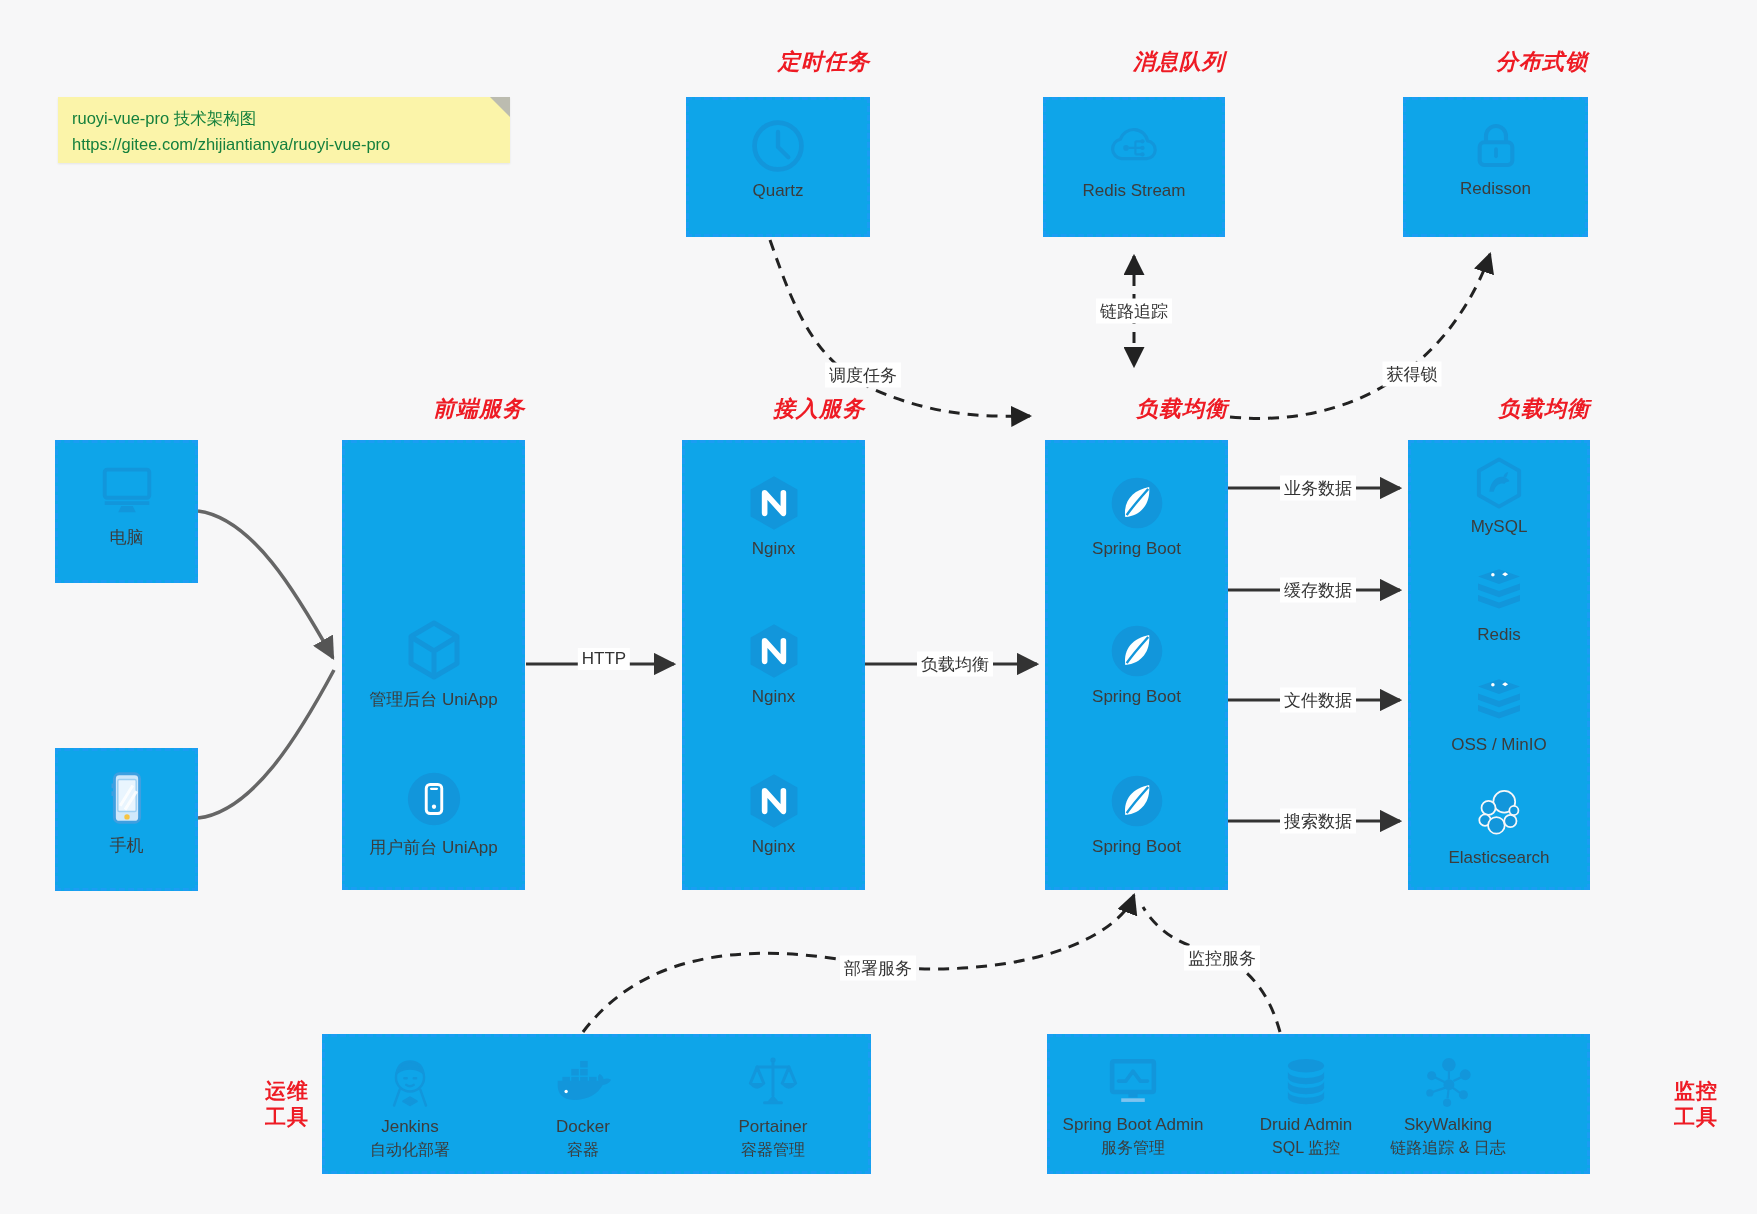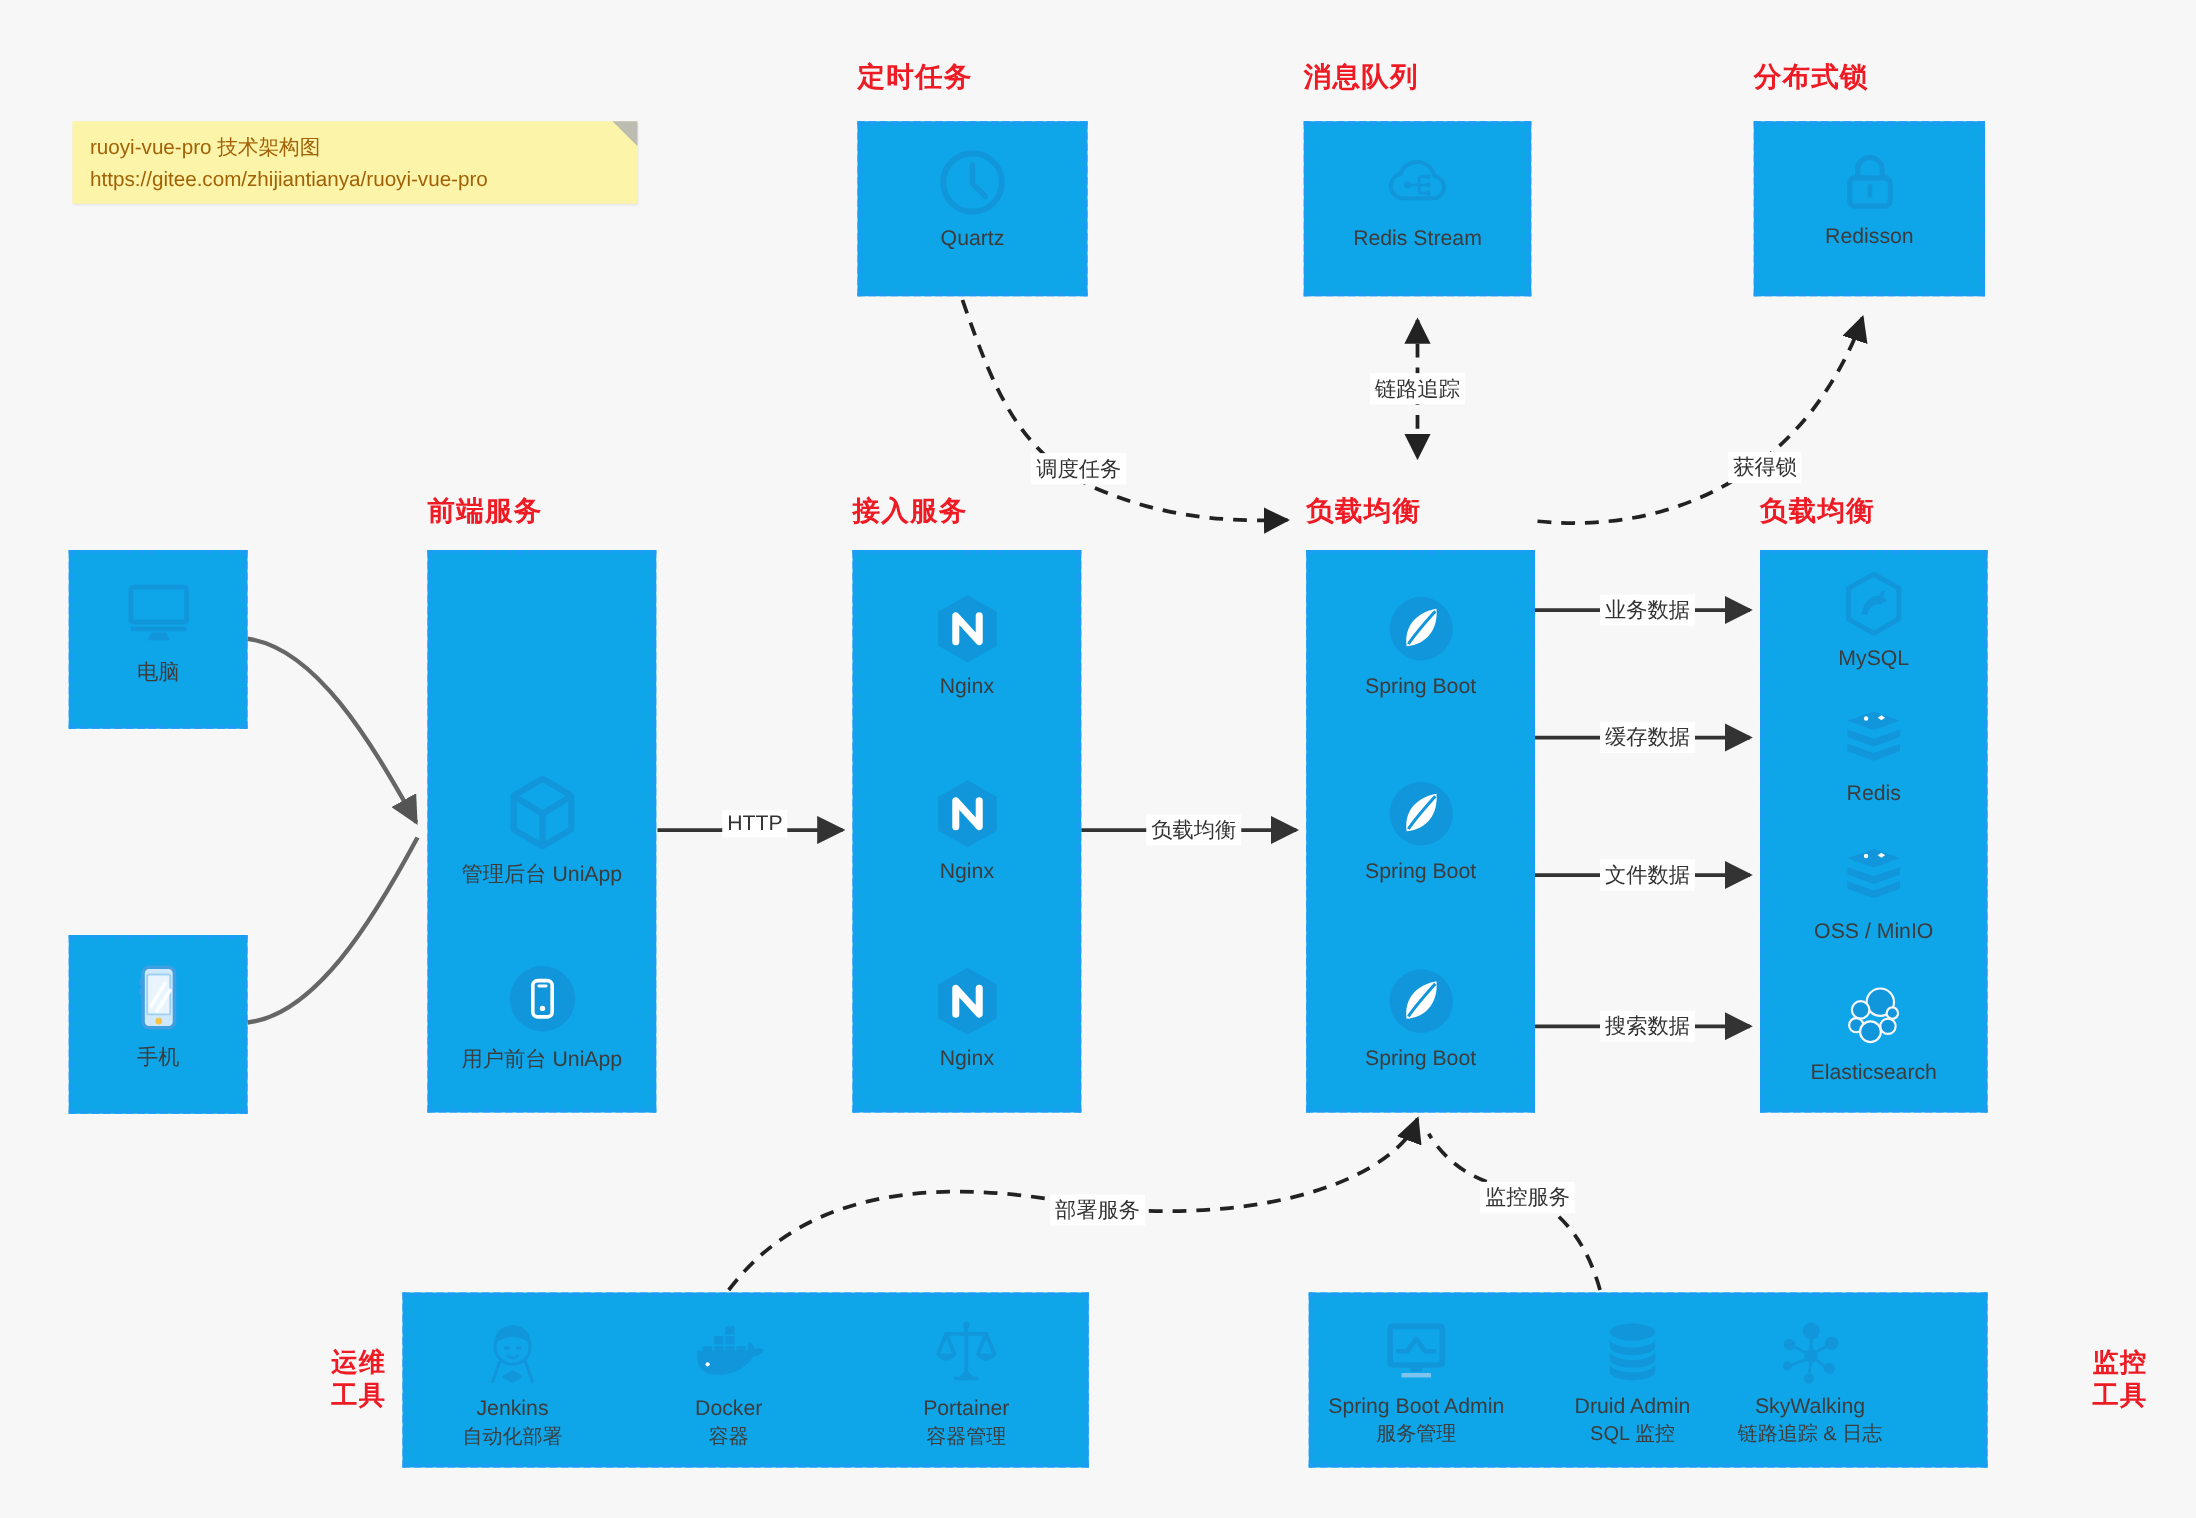--- a/index.html
+++ b/index.html
@@ -1,32 +1,32 @@
 <!DOCTYPE html>
 <html><head>
 <meta charset="utf-8">
 <style>
   html,body{margin:0;padding:0;background:#f7f7f8;font-family:"Liberation Sans","DejaVu Sans",sans-serif;}
   #canvas{position:relative;width:1757px;height:1214px;background:#f7f7f8;overflow:hidden;}
   #wires{position:absolute;left:0;top:0;width:1757px;height:1214px;z-index:1;}
   .dbox{position:absolute;border:3px dashed #1b9df3;background:#0ea5e9;box-sizing:border-box;z-index:2;}
-  .grouptitle{position:absolute;z-index:3;color:#ee1b24;font-weight:bold;font-size:22px;text-align:left;letter-spacing:1px;}
+  .grouptitle{position:absolute;z-index:3;color:#ee1b24;font-weight:bold;font-size:22px;text-align:right;letter-spacing:1px;font-style:italic;}
   .sidetitle{position:absolute;z-index:3;color:#ee1b24;font-weight:bold;font-size:21px;text-align:center;line-height:1.25;letter-spacing:1px;}
   .itemlabel{font-size:17px;color:#3c3c3c;}
   .col-item{position:absolute;left:0;right:0;text-align:center;}
   .col-item svg{display:block;margin:0 auto 6px;}
   .top-item{position:absolute;left:0;right:0;top:16px;text-align:center;}
   .top-item svg{display:block;margin:0 auto 5px;}
   .bg-item{position:absolute;top:16px;width:170px;text-align:center;}
   .bg-item svg{display:block;margin:0 auto 3px;}
   .bg-name{font-size:17px;color:#3c3c3c;line-height:1.35;}
   .bg-desc{font-size:16px;color:#3c3c3c;line-height:1.35;}
   .edgelabel{position:absolute;z-index:4;transform:translate(-50%,-50%);background:#ffffff;color:#333;font-size:17px;padding:1px 4px;white-space:nowrap;}
   .note{position:absolute;left:58px;top:97px;width:452px;height:66px;background:#fbf4a9;z-index:3;box-shadow:0 1px 2px rgba(0,0,0,.08);}
-  .note-inner{padding:9px 14px;font-size:16.5px;color:#a16207;line-height:1.55;}
+  .note-inner{padding:9px 14px;font-size:16.5px;color:#15803d;line-height:1.55;}
   .note-fold{position:absolute;top:0;right:0;width:0;height:0;border-top:20px solid #bcbcb0;border-left:20px solid transparent;}
   .hiddendefs{position:absolute;width:0;height:0;overflow:hidden;}
 </style>
 </head>
 <body>
 
 <div id="canvas">
 
   <svg class="hiddendefs" aria-hidden="true">
     <defs>

